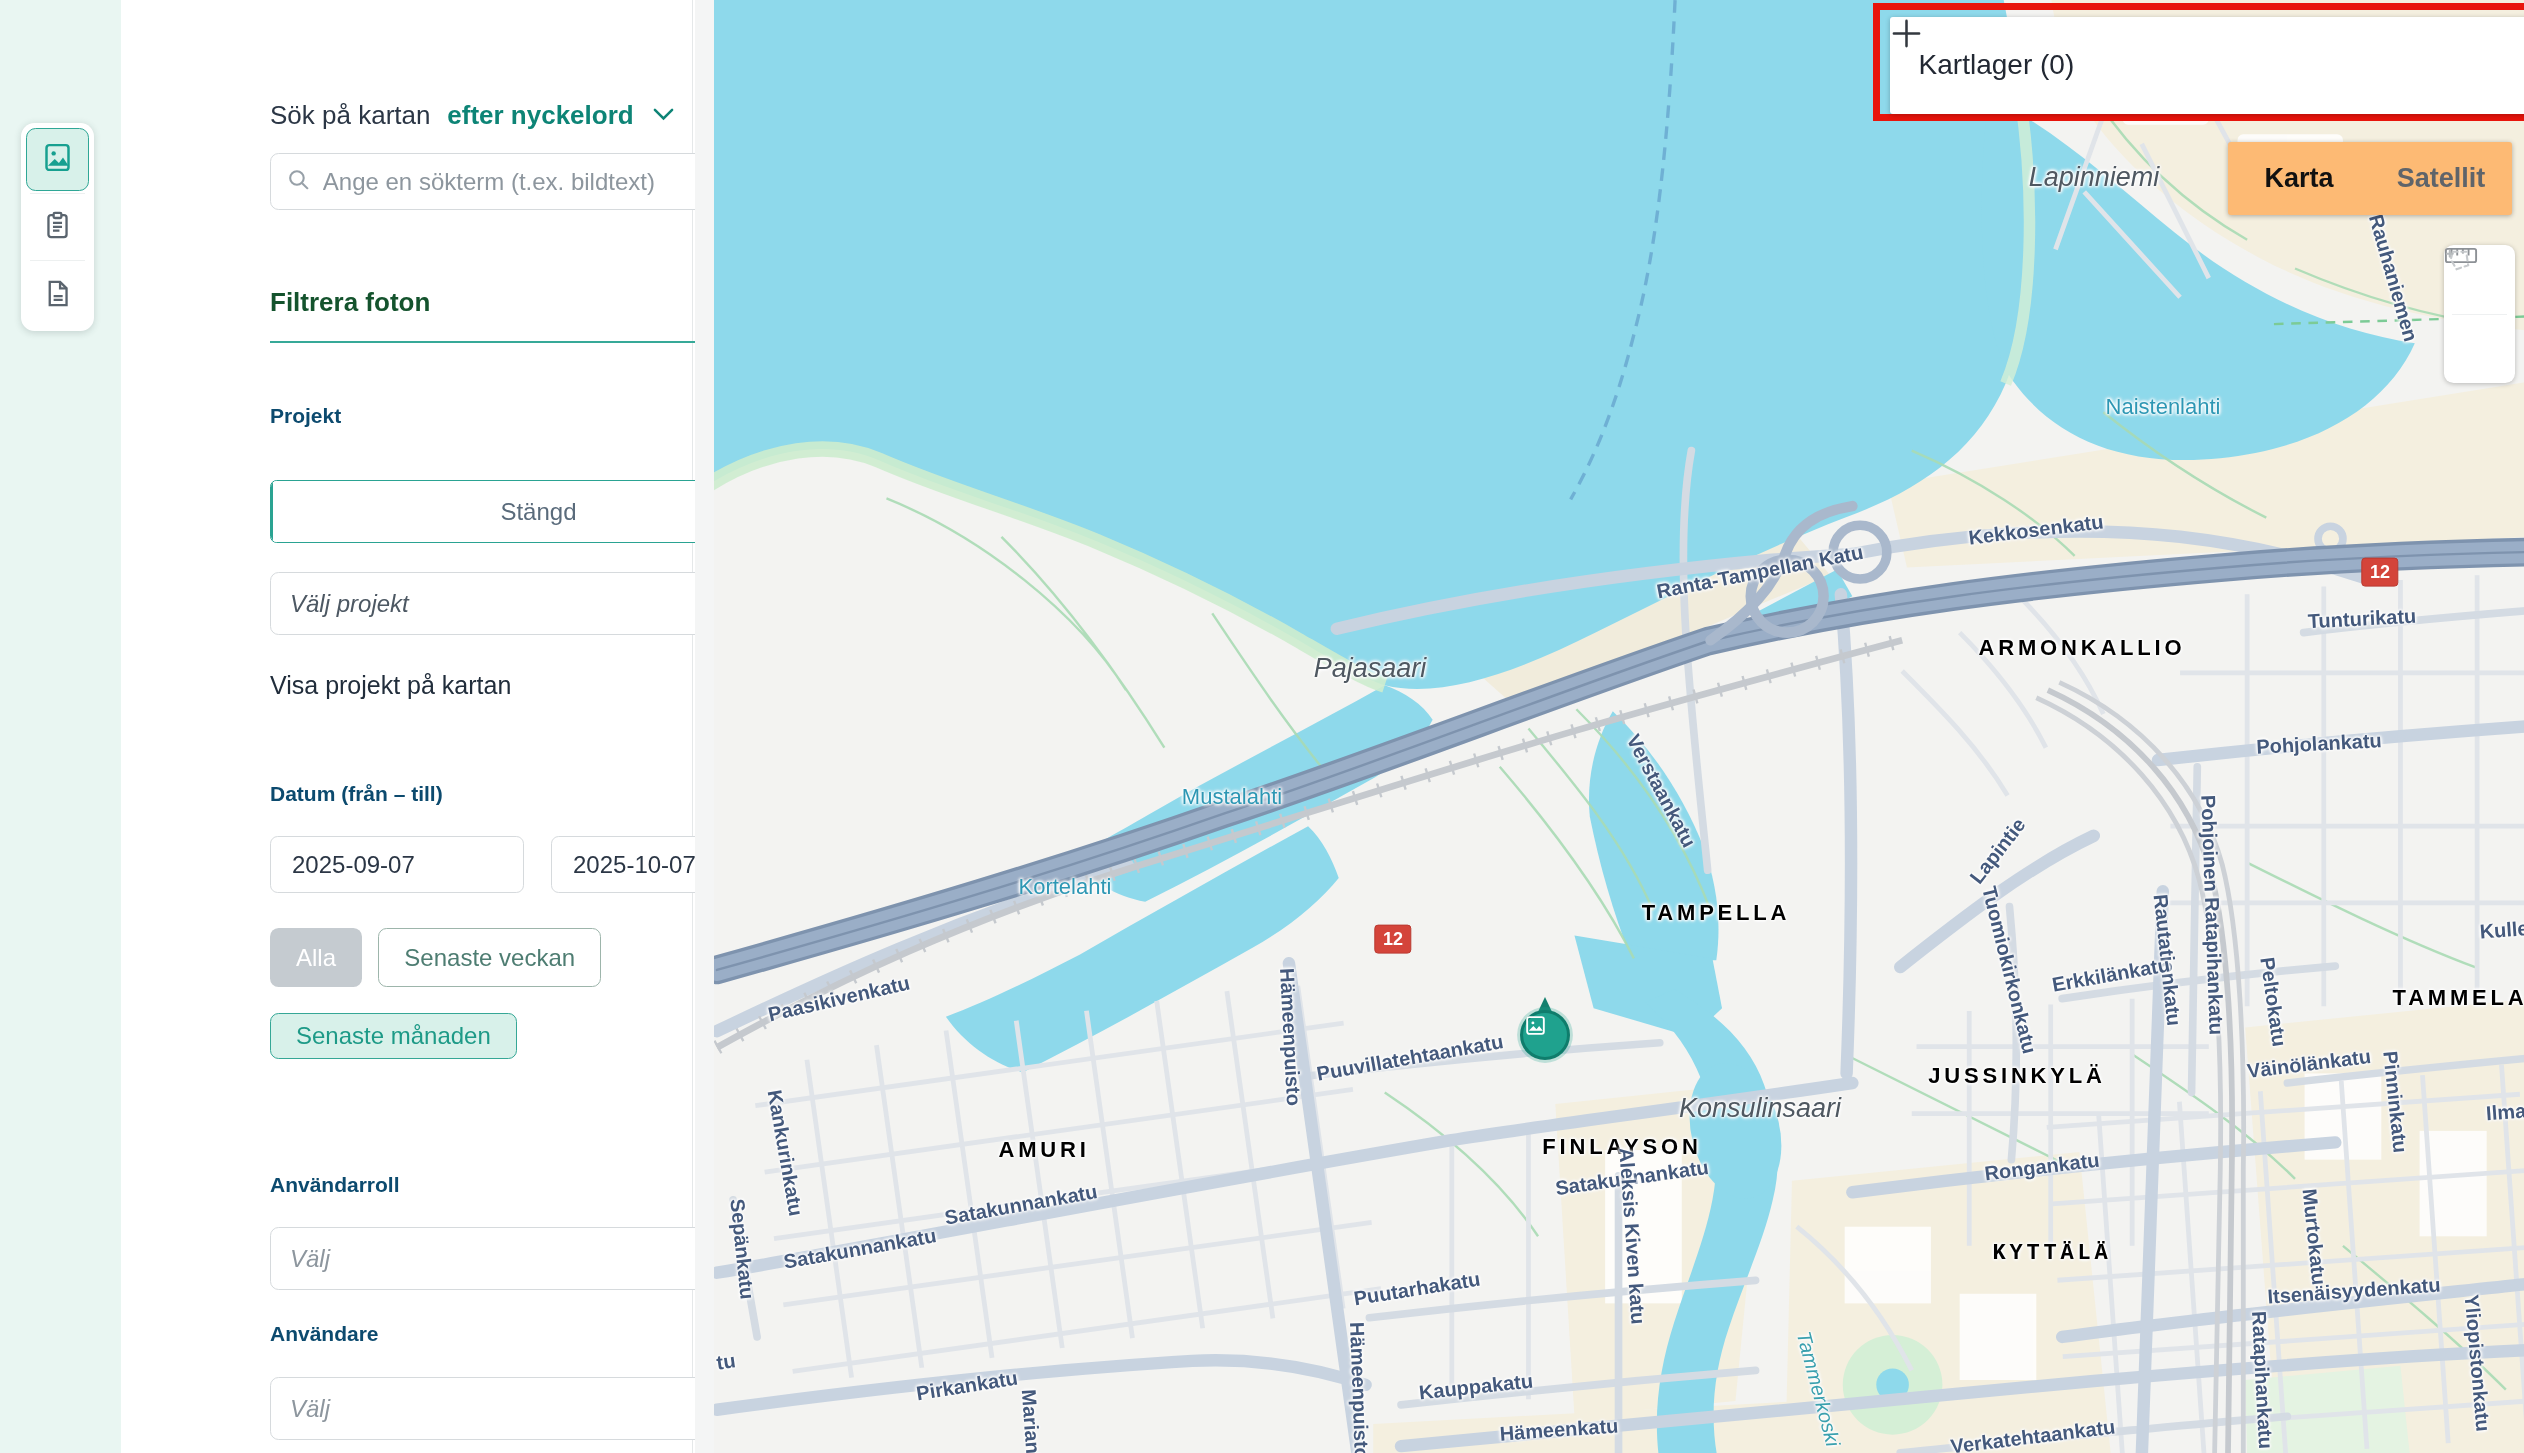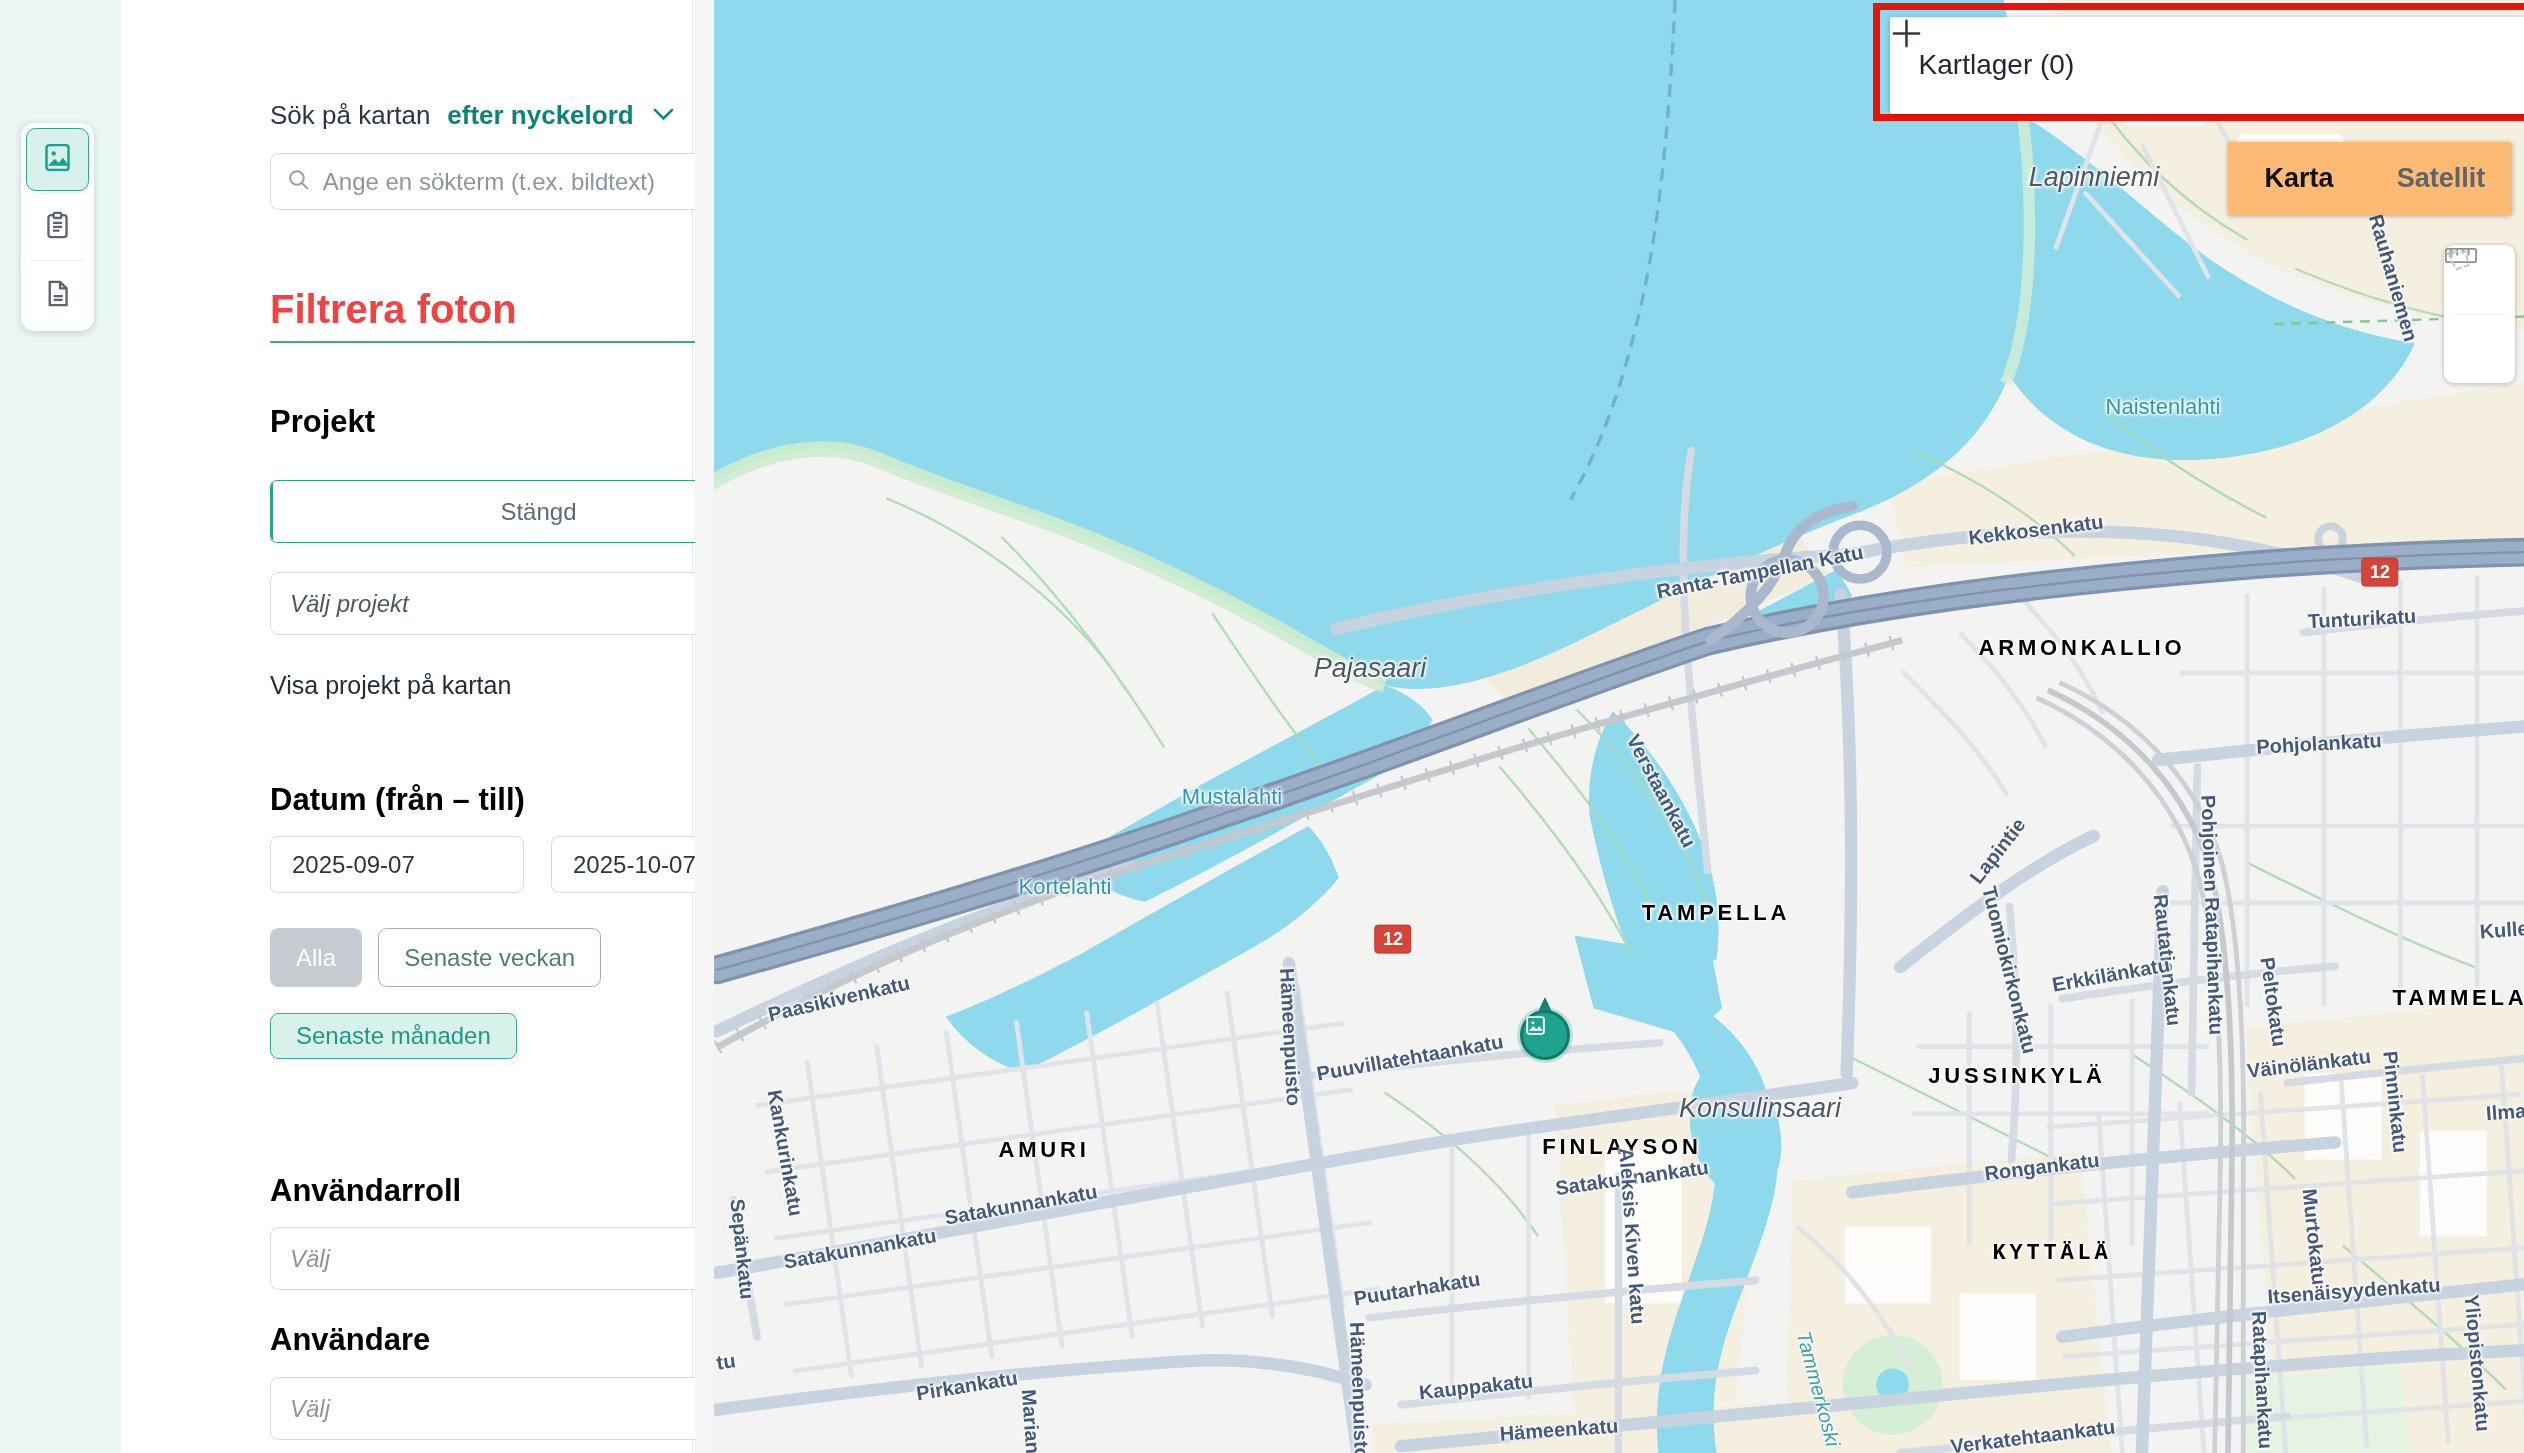--- a/index.html
+++ b/index.html
@@ -26,24 +26,24 @@
   .search-row { position:absolute; top:98px; left:0; font-size:26px; color:#2b3645; white-space:nowrap; }
   .search-mode { color:#0d8476; font-weight:700; margin-left:9.6px; cursor:pointer; }
   .chev-teal { display:inline-block; margin-left:11.5px; vertical-align:1.9px; }
 
   .search-box { position:absolute; top:153px; left:0; width:535px; height:57px; border:1.9px solid #d6dadd;
                 border-radius:8.6px; display:flex; align-items:center; padding:0 15.3px; background:#fff; }
   .search-box input { border:none; outline:none; font-size:24px; color:#3c4550; width:100%; margin-left:11.5px;
                       font-family:"Liberation Sans",sans-serif; background:transparent; }
   .search-box input::placeholder { color:#8d969e; }
 
-  .filter-title { position:absolute; top:287px; font-size:40px; font-weight:700; color:#ef4444; }
+  .filter-title { position:absolute; top:287px; font-size:26px; font-weight:700; color:#14532d; }
   .filter-rule  { position:absolute; top:341px; width:535px; height:1.9px; background:#36a998; }
 
-  .h2 { font-size:31px; font-weight:700; color:#000000; position:absolute; }
+  .h2 { font-size:21px; font-weight:700; color:#0c4a6e; position:absolute; }
 
   .seg { position:absolute; top:480px; width:535px; height:63px; border:1.9px solid #2aa392; border-radius:6.7px;
          display:flex; overflow:hidden; background:#fff; }
   .seg-btn { flex:1; display:flex; align-items:center; justify-content:center; font-size:24px; cursor:pointer;
              background:#fff; color:#5a6b7b; border:none; font-family:"Liberation Sans",sans-serif; }
   .seg-btn.on { background:#d8f1ec; color:#27a392; }
   .seg-div { width:1.9px; background:#2aa392; }
 
   .select { position:absolute; width:535px; height:63px; border:1.9px solid #d6dadd; border-radius:8.6px; background:#fff;
             display:flex; align-items:center; padding:0 0 0 19px; cursor:pointer; }

